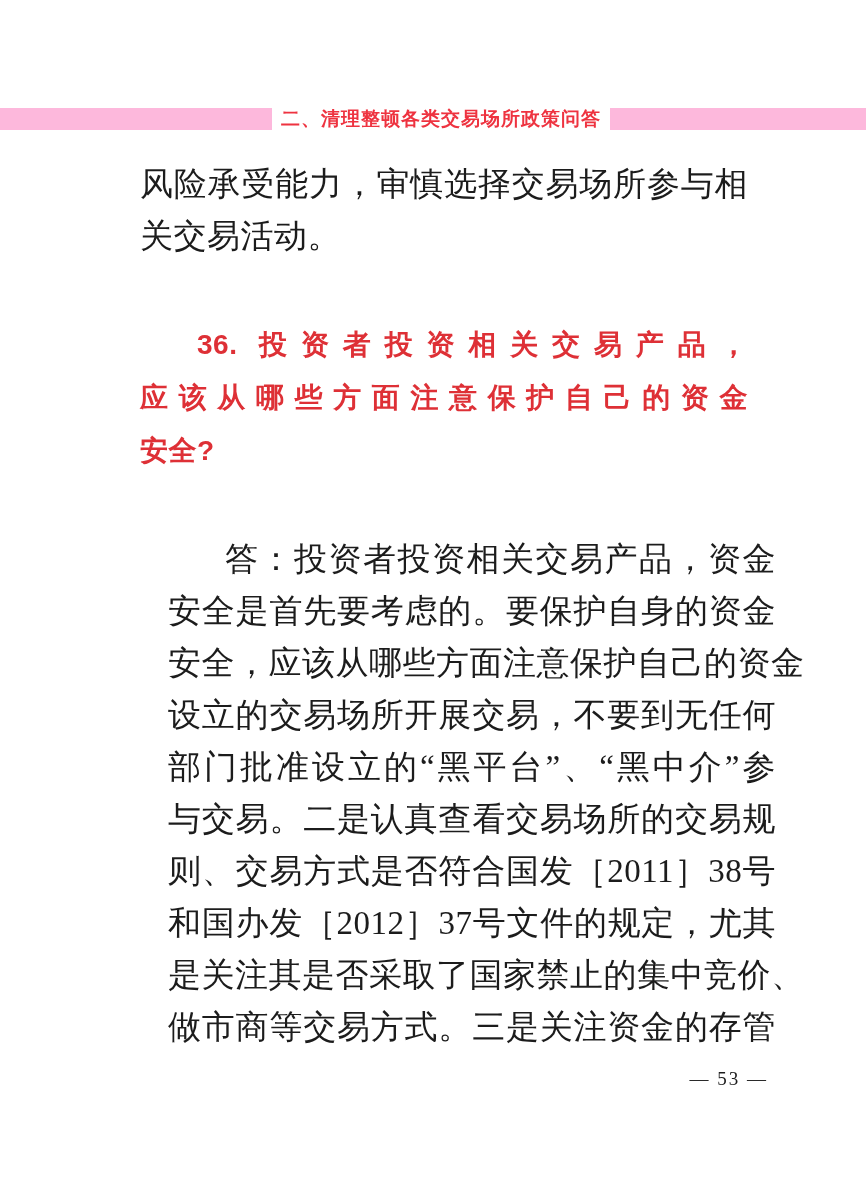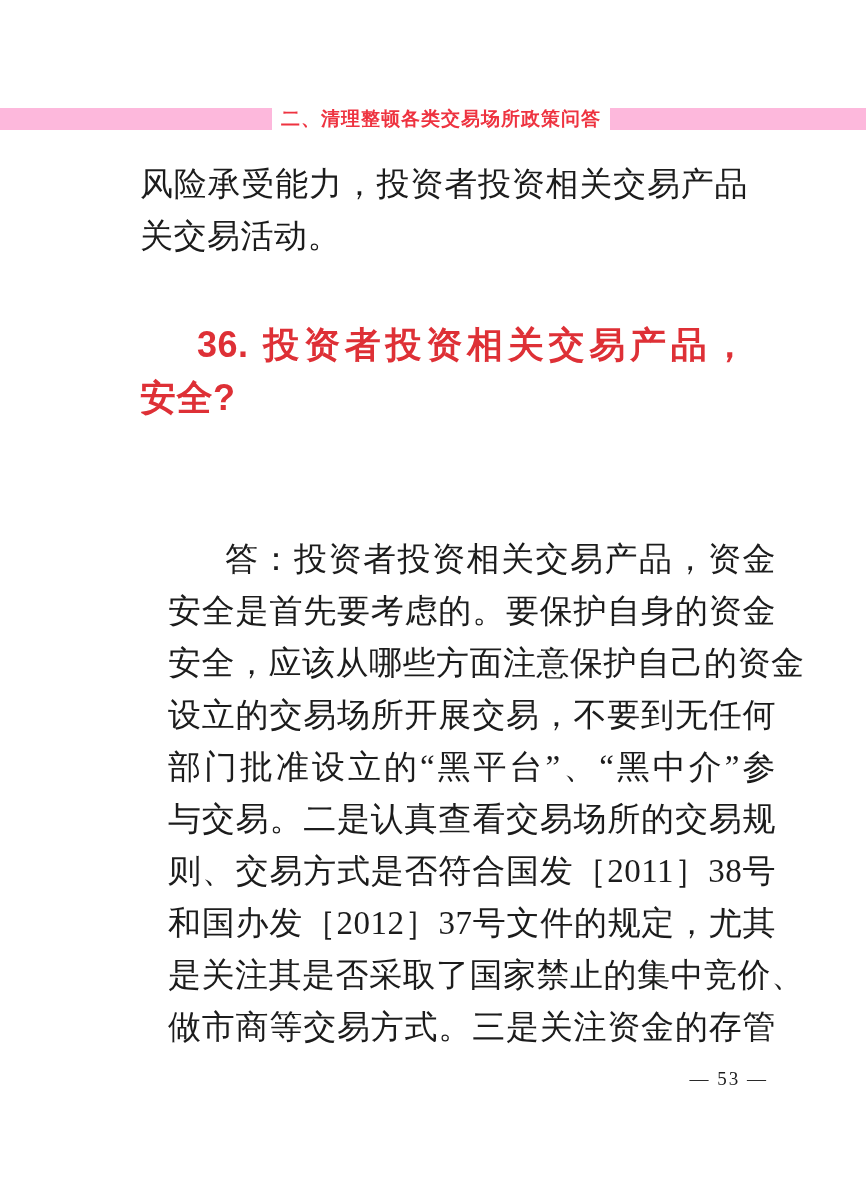--- a/index.html
+++ b/index.html
@@ -60,21 +60,21 @@
 
   #intro { top: 158px; }
 
   #question {
     top: 318px;
     color: var(--heading-red, #de3036);
     font-family: "Liberation Sans", sans-serif;
     font-weight: bold;
   }
   #question .line {
-    font-size: 36px;
+    font-size: 28px;
     line-height: 53px;
   }
 
   #answer { top: 533px; margin-left: 28px; }
 
   .page-number {
     position: absolute;
     top: 1068px;
     right: 98px;
     font-size: 19px;
@@ -88,26 +88,27 @@
 
 <div class="page">
 
   <div class="header-band">
     <div class="bar bar-left"></div>
     <div class="header-title">二、清理整顿各类交易场所政策问答</div>
     <div class="bar bar-right"></div>
   </div>
 
   <div class="textblock" id="intro">
-    <div class="line">风险承受能力，投资者投资相关交易产品</div>
+    <div class="line">风险承受能力，审慎选择交易场所参与相</div>
     <div class="line plain">关交易活动。</div>
   </div>
 
   <div class="textblock" id="question">
     <div class="line indent">36. 投资者投资相关交易产品，</div>
+    <div class="line">应该从哪些方面注意保护自己的资金</div>
     <div class="line plain">安全?</div>
   </div>
 
   <div class="textblock" id="answer">
     <div class="line indent">答：投资者投资相关交易产品，资金</div>
     <div class="line">安全是首先要考虑的。要保护自身的资金</div>
     <div class="line">安全，应该从哪些方面注意保护自己的资金</div>
     <div class="line">设立的交易场所开展交易，不要到无任何</div>
     <div class="line">部门批准设立的“黑平台”、“黑中介”参</div>
     <div class="line">与交易。二是认真查看交易场所的交易规</div>

